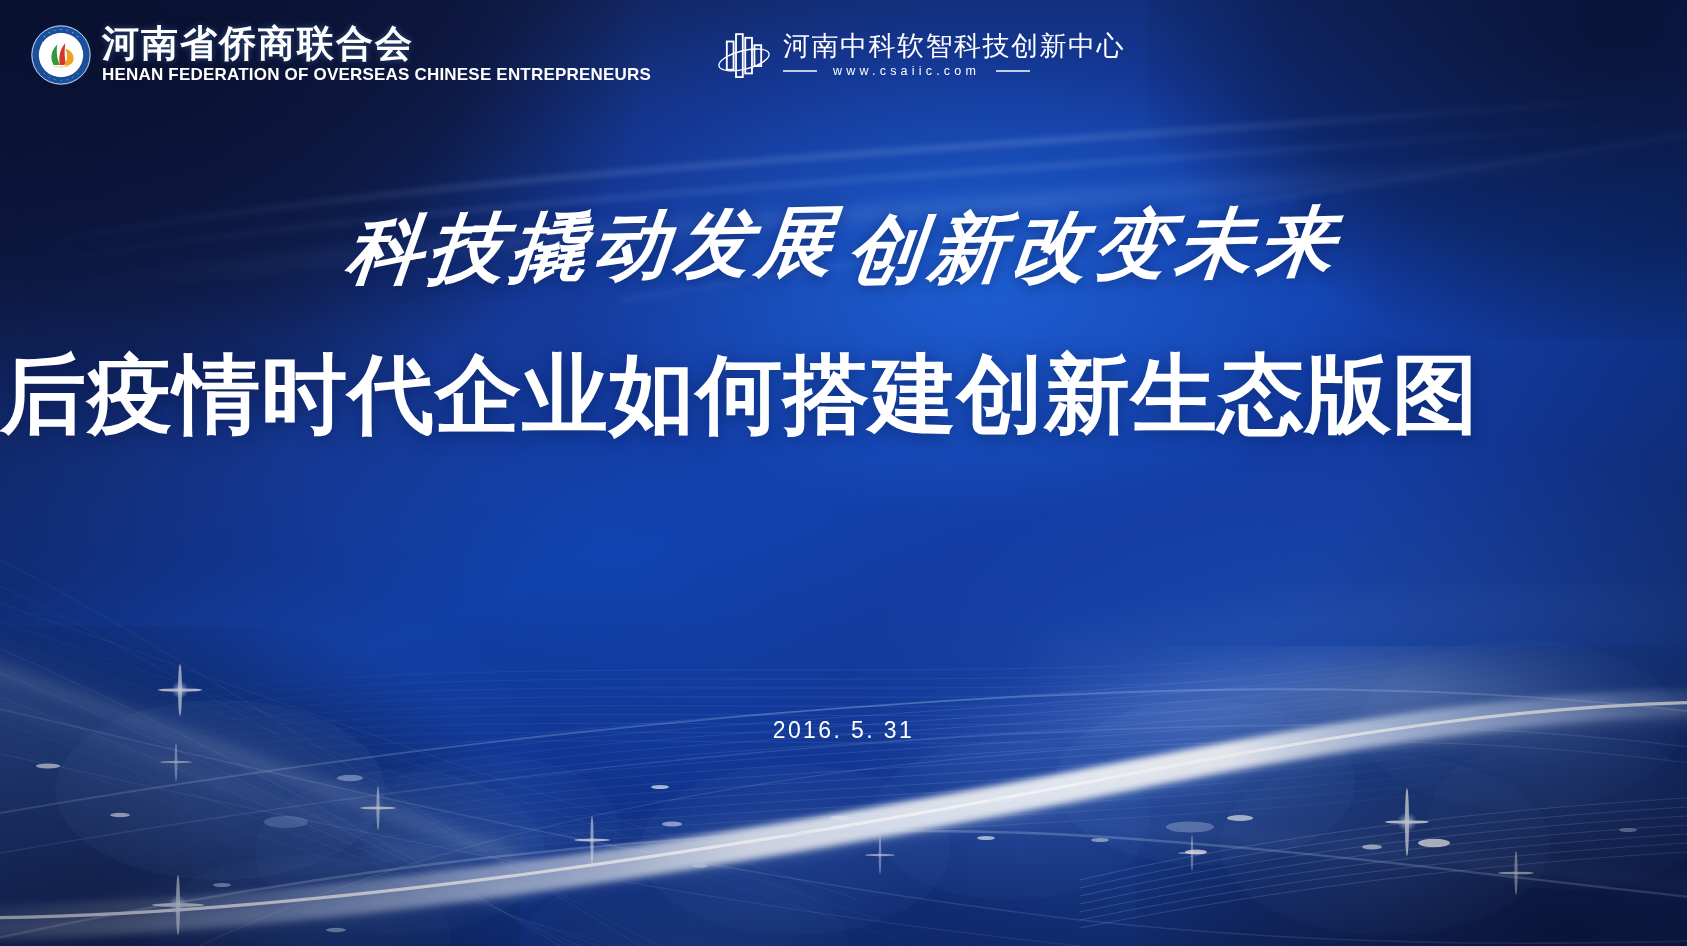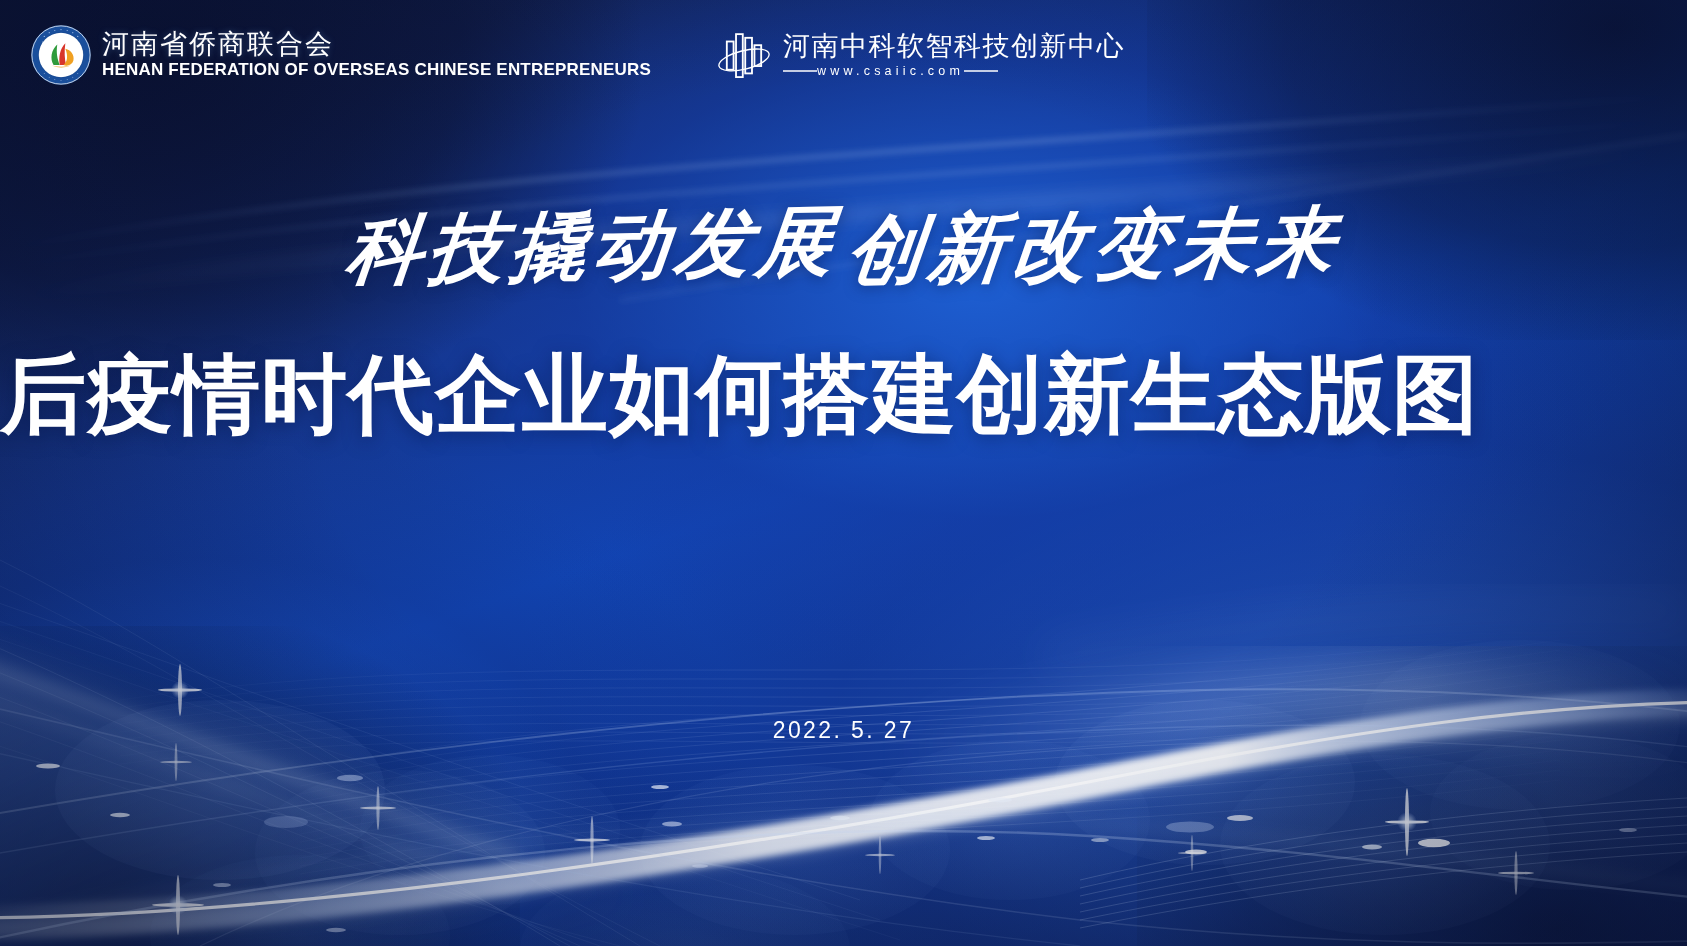--- a/index.html
+++ b/index.html
@@ -53,21 +53,21 @@
     padding:24px 0 0 30px;
     z-index:20;
   }
   .logo-block { display:flex; align-items:center; }
 
   .emblem { width:62px; height:62px; flex:none; }
 
   .federation-text { margin-left:10px; }
   .federation-cn {
     font-family:"Liberation Sans", sans-serif;
-    font-size:27px; font-weight:normal; color:#ffffff;
+    font-size:37px; font-weight:bold; color:#ffffff;
     letter-spacing:2px; line-height:1.05;
     text-shadow:0 0 6px rgba(120,180,255,0.35);
   }
   .federation-en {
     font-family:"Liberation Sans", sans-serif;
     font-size:17px; font-weight:bold; color:#ffffff;
     letter-spacing:0.2px; line-height:1.1; margin-top:2px;
     transform:scaleX(1.0);
     white-space:nowrap;
   }
@@ -75,21 +75,21 @@
   .divider-space { width:18px; }
 
   .csaiic-mark { width:62px; height:54px; flex:none; }
   .csaiic-text { margin-left:8px; }
   .csaiic-cn {
     font-family:Liberation Sans, sans-serif;
     font-size:27px; font-weight:normal; color:#ffffff;
     letter-spacing:1.5px; line-height:1.1;
   }
   .csaiic-url-row {
-    display:flex; align-items:center; gap:0; margin-top:3px;
+    display:flex; align-items:center; gap:16px; margin-top:3px;
   }
   .rule { height:2px; background:rgba(255,255,255,0.75); flex:none; }
   .rule-l { width:34px; }
   .rule-r { width:34px; }
   .csaiic-url {
     font-family:"Liberation Sans", sans-serif;
     font-size:12.5px; color:#ffffff; letter-spacing:4.2px; white-space:nowrap;
   }
 
   
@@ -436,16 +436,16 @@
     <span class="calligraphy">科技撬动发展</span>
     <span class="calligraphy gap"></span>
     <span class="calligraphy">创新改变未来</span>
   </div>
 
   <div class="headline-wrap">
     <span class="headline">后疫情时代企业如何搭建创新生态版图</span>
   </div>
 
   <div class="footer-info">
-    <div class="event-date">2022. 5. 27</div>
+    <div class="event-date">2016. 5. 31</div>
   </div>
 
 </div>
 
 </body></html>

